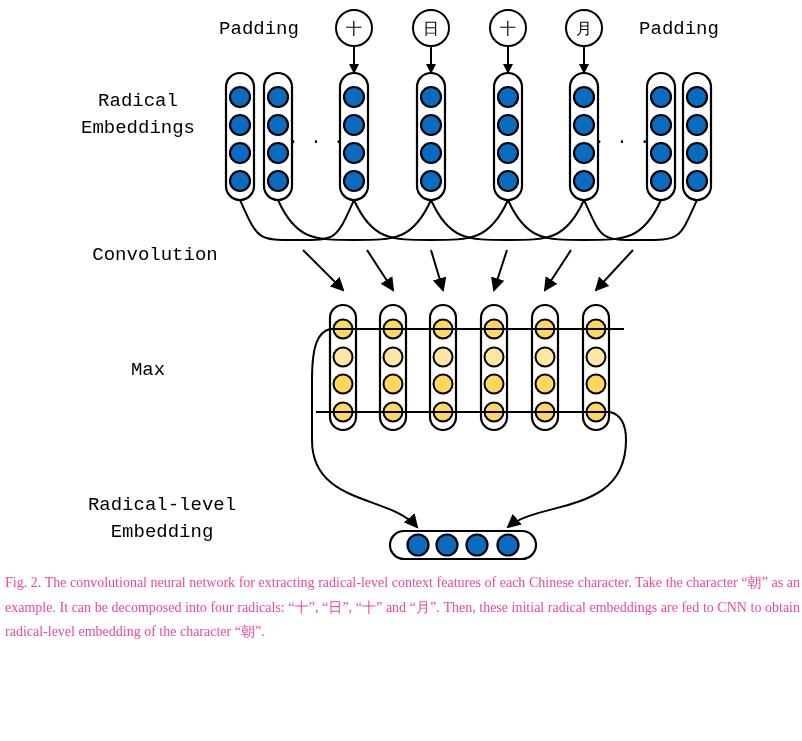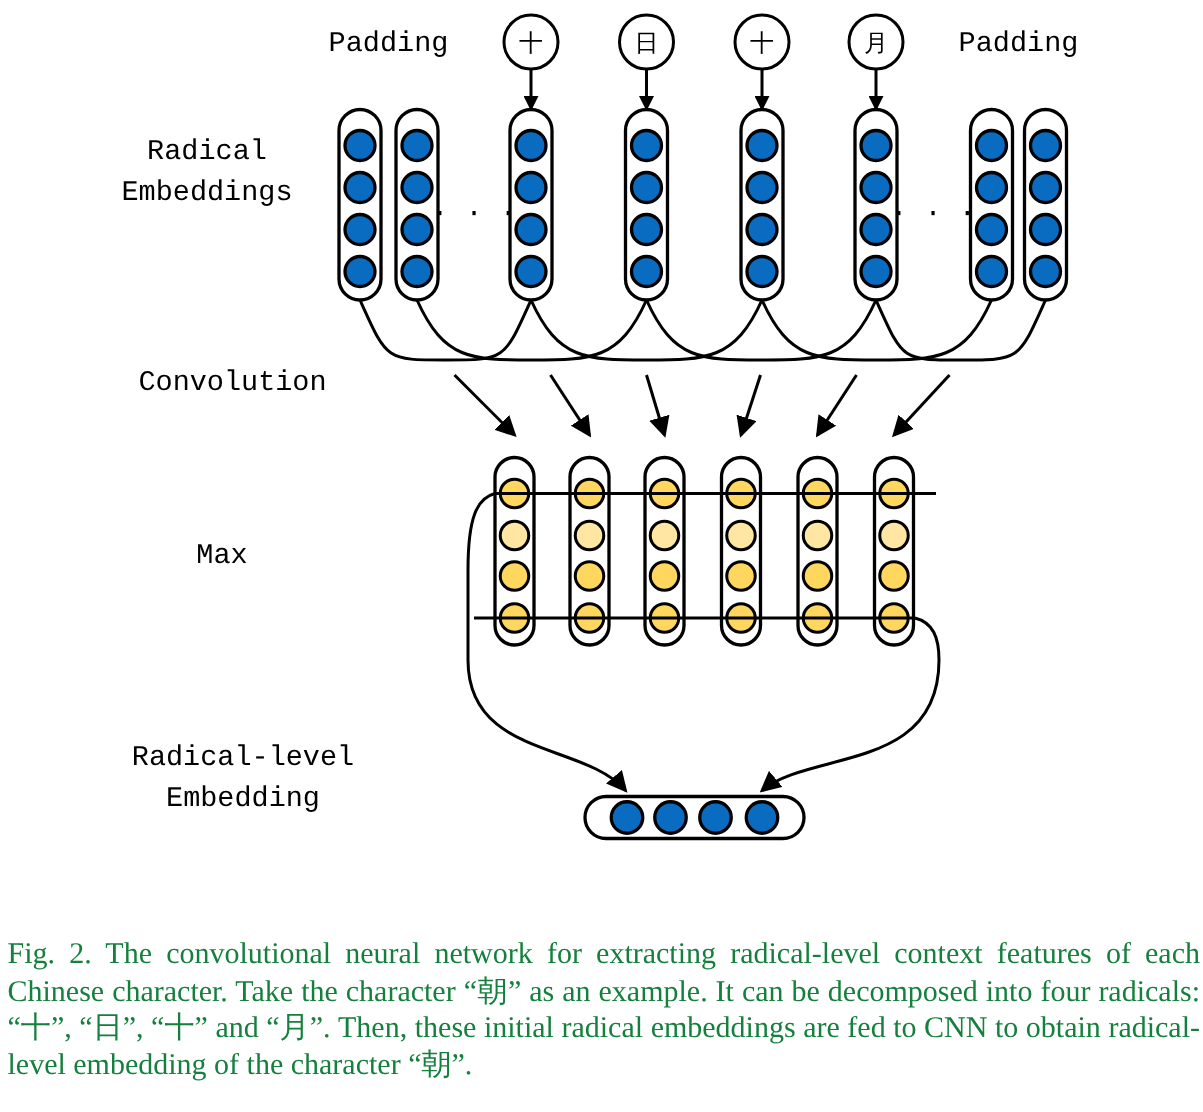--- a/index.html
+++ b/index.html
@@ -1,22 +1,22 @@
 <!DOCTYPE html>
 <html><head>
 <meta charset="utf-8">
 <style>
   html, body { margin: 0; padding: 0; background: #ffffff; }
   body { width: 802px; height: 741px; position: relative; overflow: hidden; }
   #diagram { position: absolute; left: 0; top: 0; }
   .lbl { font-family: "Liberation Mono", "DejaVu Sans Mono", monospace; font-size: 19px; fill: #000; }
   .caption {
-    position: absolute; left: 5px; top: 624px; width: 795px;
+    position: absolute; left: 5px; top: 571px; width: 795px;
     font-family: "Liberation Serif", "DejaVu Serif", serif;
-    font-size: 20px; line-height: 24.5px; color: #15803d;
+    font-size: 14px; line-height: 24.5px; color: #ec4899;
     text-align: justify; text-align-last: left;
   }
 </style>
 </head>
 <body>
 
 <svg id="diagram" width="802" height="600" viewBox="0 0 802 600" xmlns="http://www.w3.org/2000/svg">
   <defs>
     <marker id="arr" markerWidth="10" markerHeight="10" refX="8" refY="5" orient="auto" markerUnits="userSpaceOnUse">
       <path d="M0,0 L10,5 L0,10 z" fill="#000"></path>

